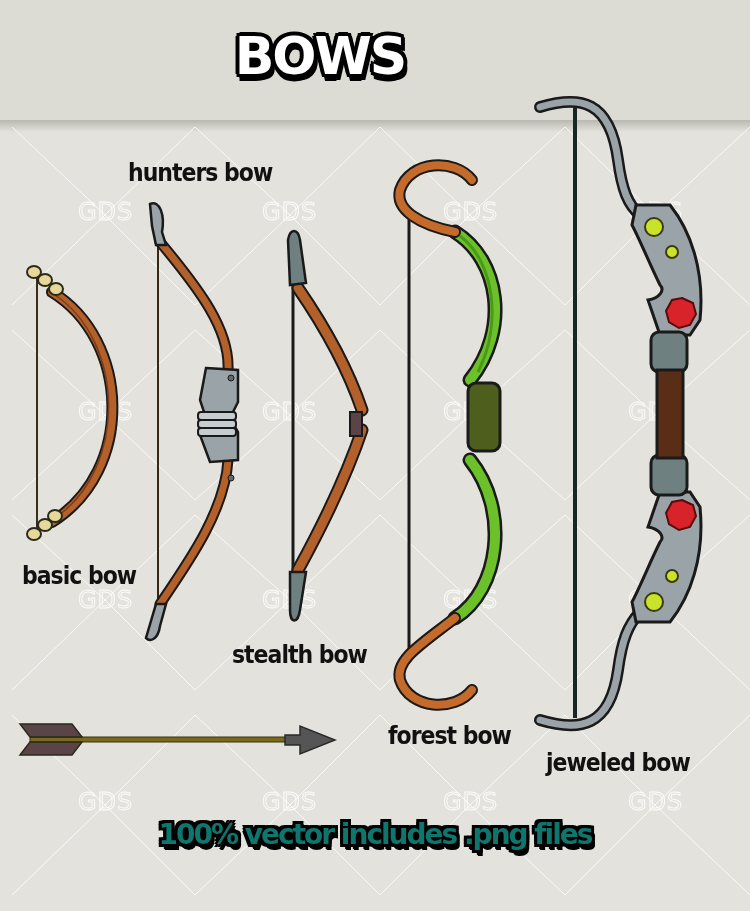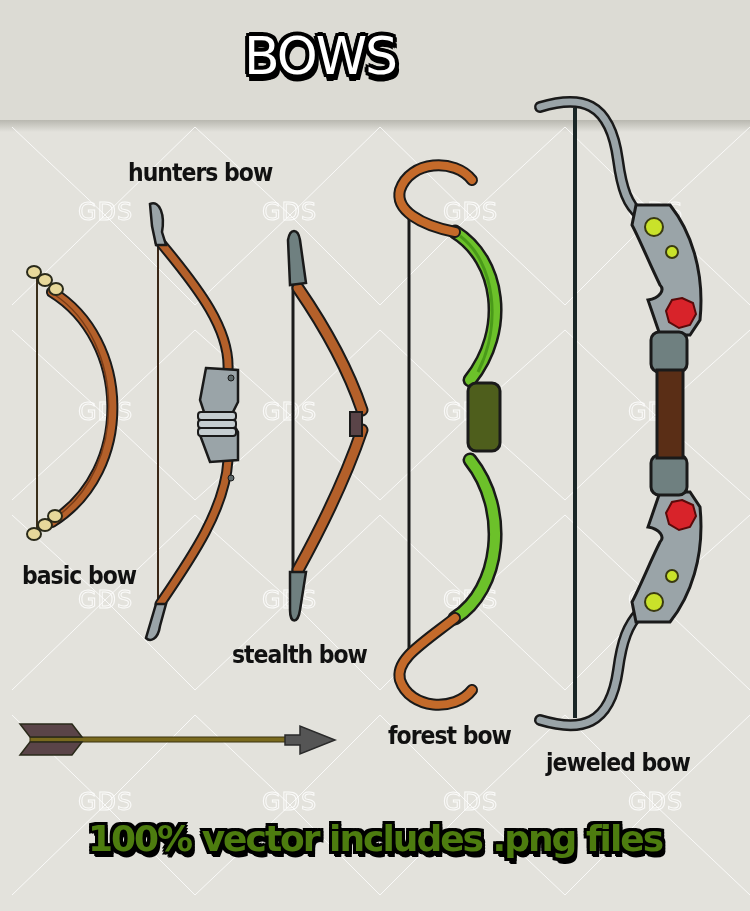--- a/index.html
+++ b/index.html
@@ -1,25 +1,25 @@
 <!DOCTYPE html>
 <html><head>
 <meta charset="utf-8">
 <style>
   html,body{margin:0;padding:0;}
   body{width:750px;height:911px;position:relative;overflow:hidden;background:#e3e2dc;font-family:"DejaVu Sans",sans-serif;}
   .header{position:absolute;left:0;top:0;width:750px;height:120px;background:#dcdbd4;}
   .header-shadow{position:absolute;left:0;top:120px;width:750px;height:12px;background:linear-gradient(#b9b8b0,#e3e2dc);}
-  .title{position:absolute;left:0;top:26px;width:640px;text-align:center;font-family:"DejaVu Sans",sans-serif;font-weight:normal;font-size:52px;letter-spacing:-2px;color:#fff;
+  .title{position:absolute;left:0;top:26px;width:640px;text-align:center;font-family:"DejaVu Sans",sans-serif;font-weight:bold;font-size:52px;letter-spacing:-2px;color:#fff;
     -webkit-text-stroke:0;text-shadow:
       3px 3px 0 #000,-3px 3px 0 #000,3px -3px 0 #000,-3px -3px 0 #000,
       0 4px 0 #000,4px 0 0 #000,-4px 0 0 #000,0 -4px 0 #000,
       2px 6px 0 #000,4px 6px 0 #000,0 7px 0 #000;}
   .label{position:absolute;font-family:"DejaVu Sans",sans-serif;font-weight:bold;font-size:22px;color:#111;letter-spacing:-1px;white-space:nowrap;transform:scaleY(1.1);}
-  .footer{position:absolute;left:0;top:818px;width:750px;text-align:center;font-family:"DejaVu Sans",sans-serif;font-weight:bold;font-size:36px;letter-spacing:-2px;color:#4d7c0f;
+  .footer{position:absolute;left:0;top:818px;width:750px;text-align:center;font-family:"DejaVu Sans",sans-serif;font-weight:bold;font-size:28px;letter-spacing:-2px;color:#0f766e;
     text-shadow:
       3px 3px 0 #000,-3px 3px 0 #000,3px -3px 0 #000,-3px -3px 0 #000,
       0 3px 0 #000,3px 0 0 #000,-3px 0 0 #000,0 -3px 0 #000,
       2px 5px 0 #000,3px 6px 0 #000;}
   .wm{position:absolute;font-family:"DejaVu Sans",sans-serif;font-size:24px;color:transparent;-webkit-text-stroke:1px #ffffff;opacity:0.85;letter-spacing:1px;}
   svg.art{position:absolute;left:0;top:0;}
 </style>
 </head>
 <body>
 

